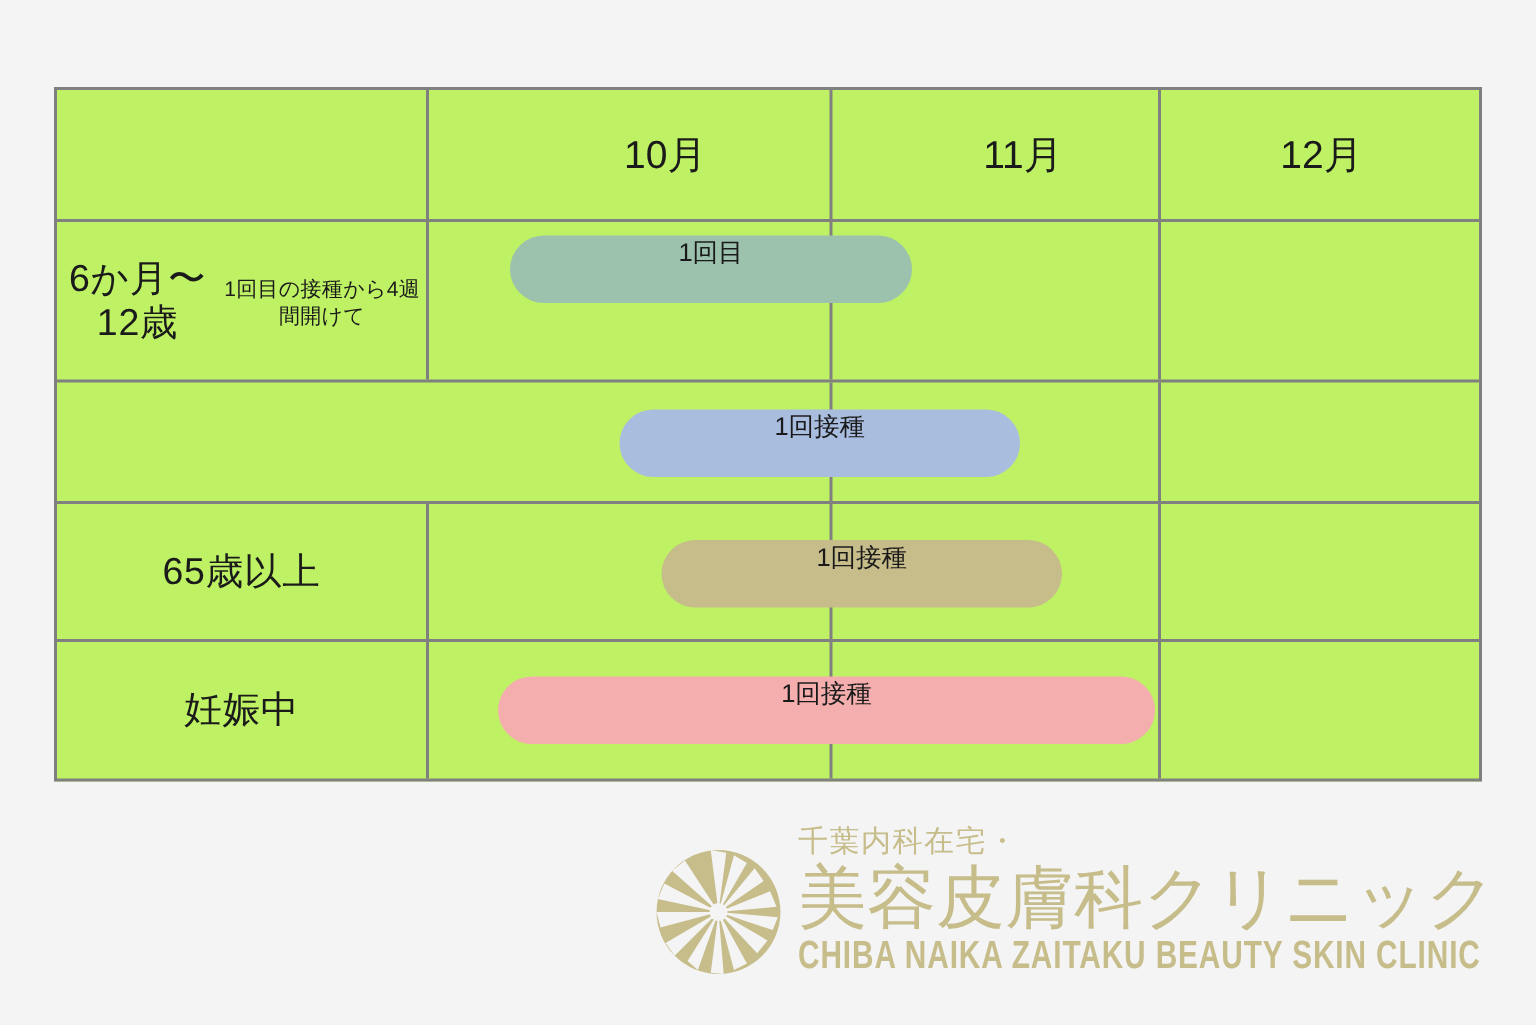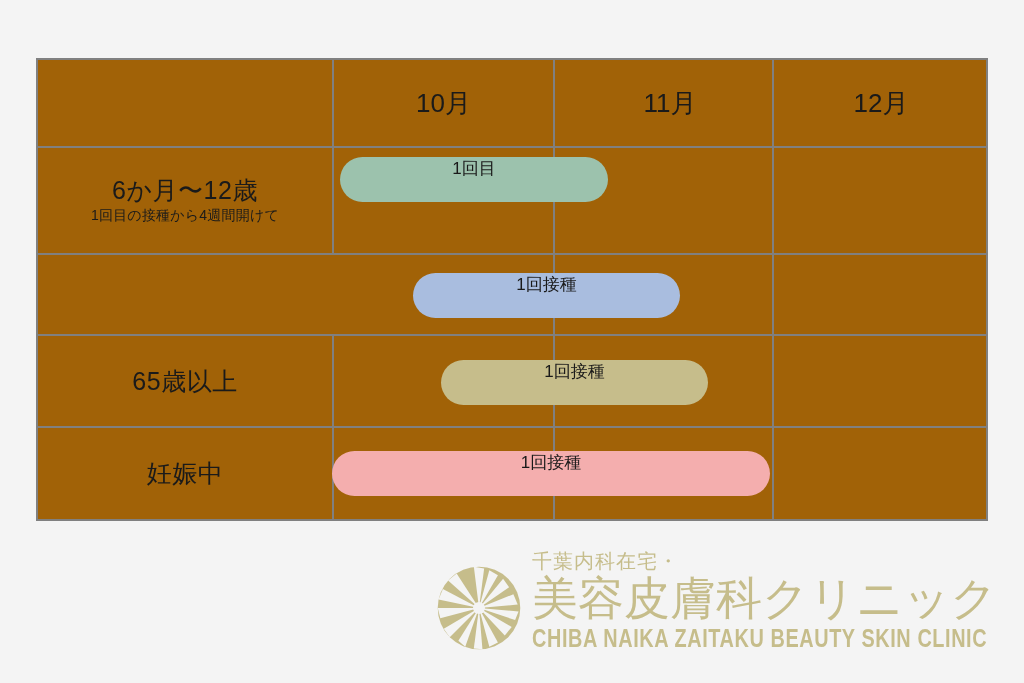--- a/index.html
+++ b/index.html
@@ -17,41 +17,41 @@
 
   
   #schedule-table {
     position: absolute;
     left: 36px;
     top: 58px;
     width: 952px;
     height: 463px;
     border: 2px solid #808080;
     box-sizing: border-box;
-    background: #a16207;
+    background: #bef264;
   }
 
   .grid-row {
     position: absolute;
     left: 0;
     width: 100%;
     box-sizing: border-box;
   }
   .grid-row.sep { border-bottom: 2px solid #808080; }
 
   .label-cell {
     position: absolute;
     left: 0;
     top: 0;
-    width: 296px;
+    width: 248px;
     height: 100%;
     box-sizing: border-box;
     border-right: 2px solid #808080;
     display: flex;
-    flex-direction: column;
+    flex-direction: row;
     align-items: center;
     justify-content: center;
     text-align: center;
   }
   .label-main {
     font-size: 25px;
     color: #1a1a1a;
     letter-spacing: 0.5px;
     line-height: 1.15;
   }
@@ -76,21 +76,21 @@
     position: absolute;
     top: 0;
     height: 100%;
     display: flex;
     align-items: center;
     justify-content: center;
     font-size: 26px;
     color: #1a1a1a;
   }
   .month-cell.m1 { left: 296px; width: 219px; }
-  .month-cell.m2 { left: 503px; width: 258px; }
+  .month-cell.m2 { left: 515px; width: 258px; }
   .month-cell.m3 { left: 734px; width: 218px; }
 
   
   .bar {
     position: absolute;
     display: flex;
     align-items: flex-start;
     justify-content: center;
     border-radius: 999px;
     font-size: 17px;

